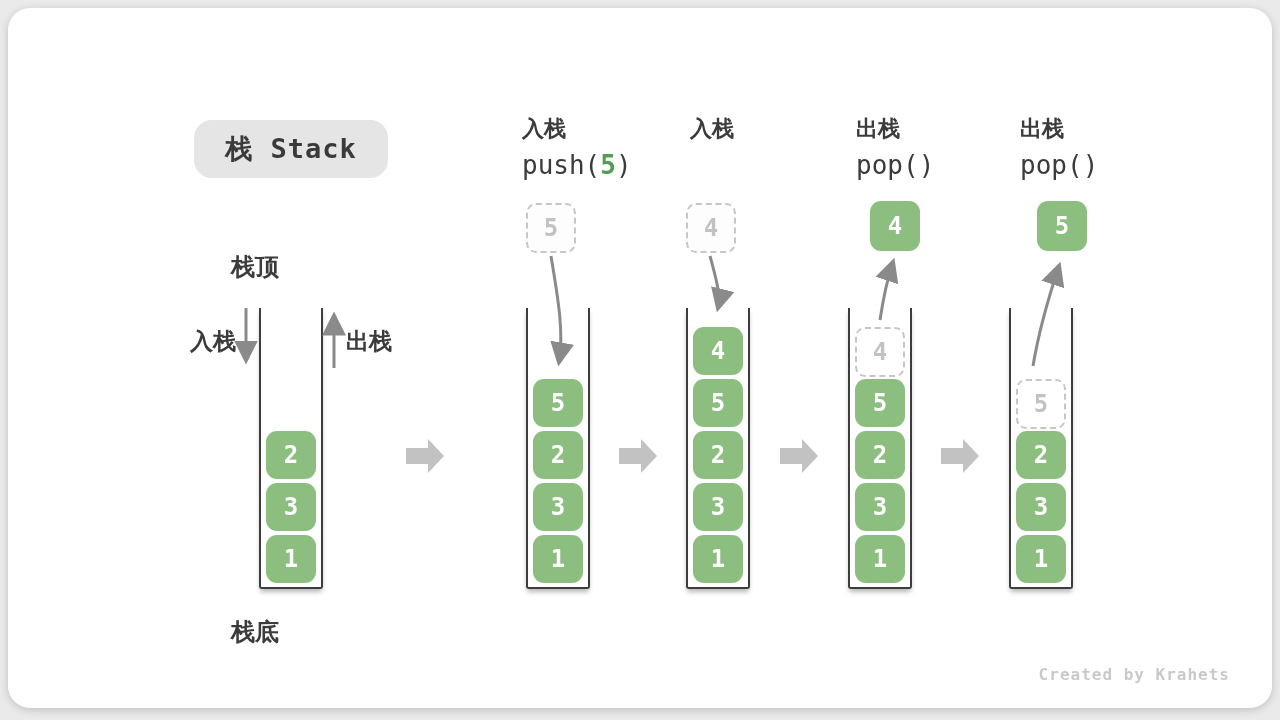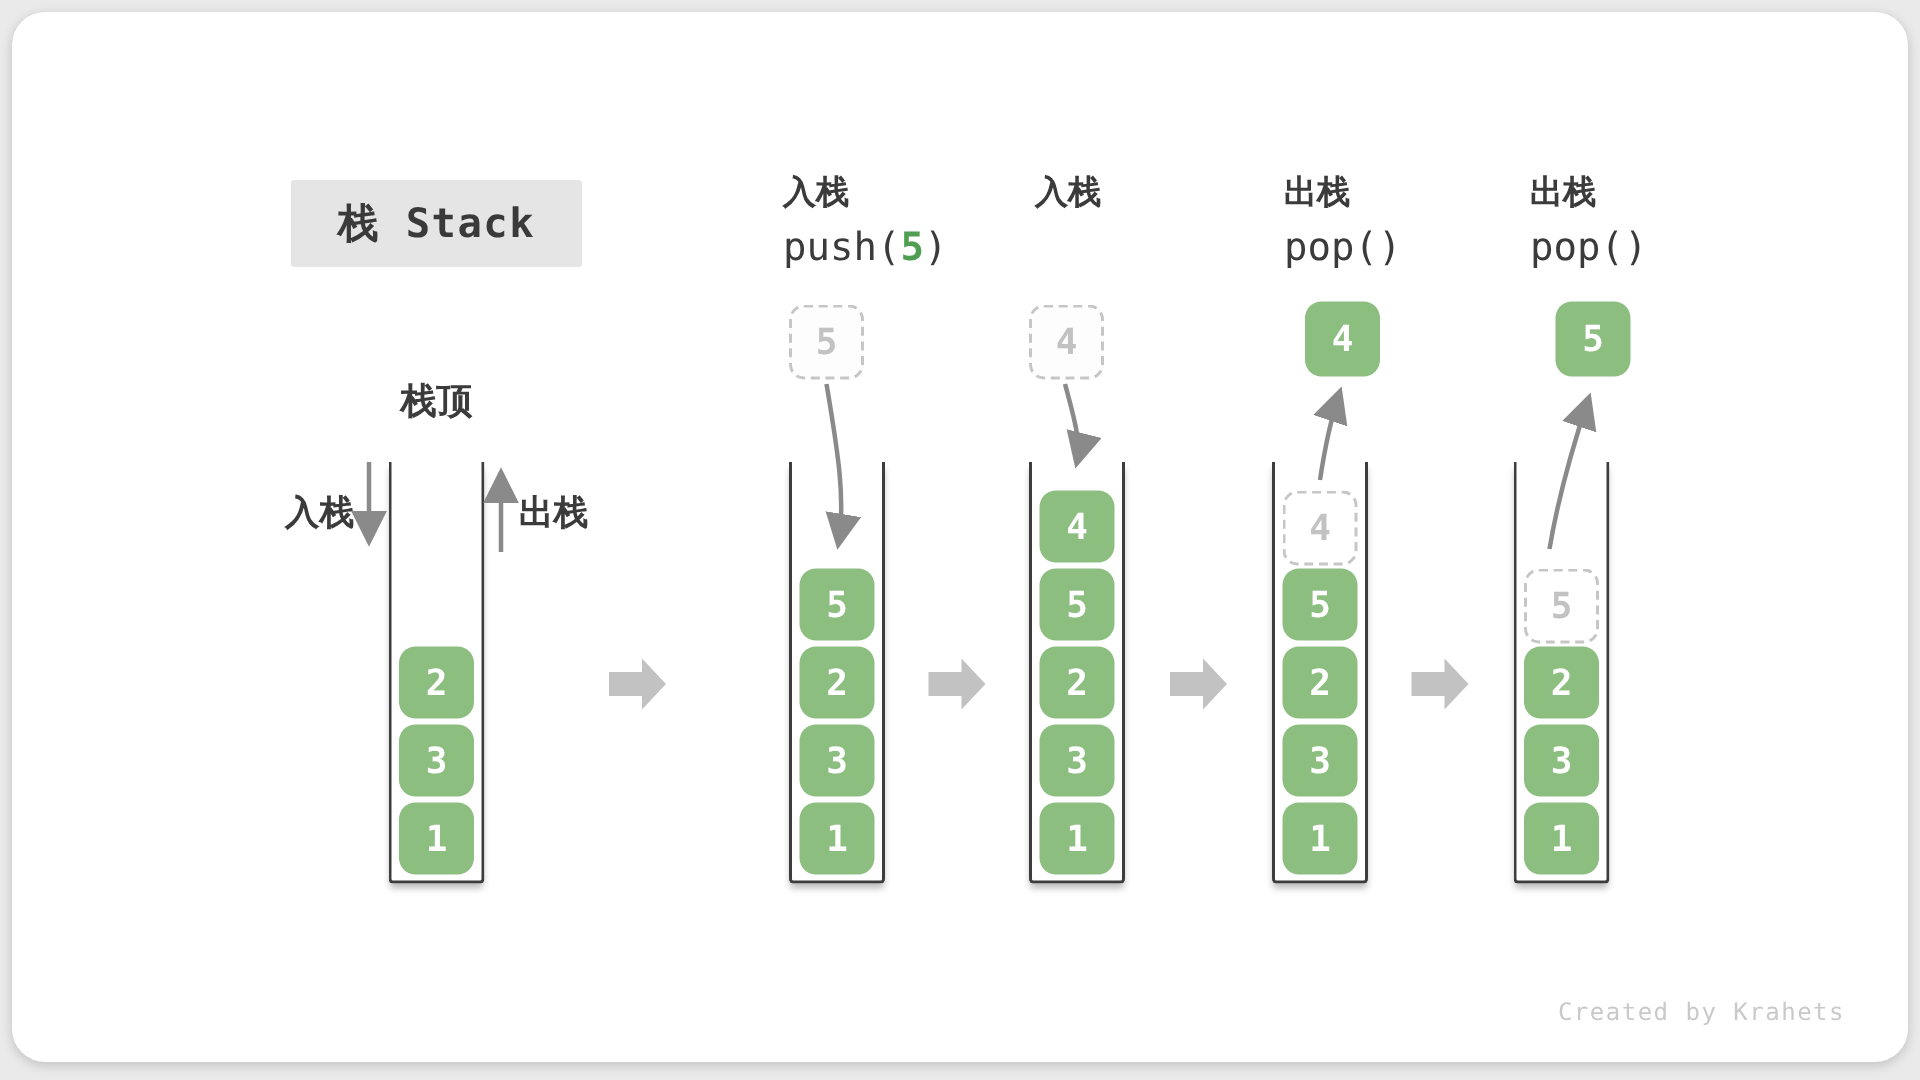--- a/index.html
+++ b/index.html
@@ -12,21 +12,21 @@
   .canvas{position:relative;width:1280px;height:720px;}
   .card{
     position:absolute;left:8px;top:8px;width:1264px;height:700px;
     background:#ffffff;border-radius:22px;
     box-shadow:0 2px 8px rgba(0,0,0,0.18);
   }
   .abs{position:absolute;}
   
   .title-box{
     left:186px;top:112px;width:194px;height:58px;
-    background:#e5e5e5;border-radius:2px;
+    background:#e5e5e5;border-radius:18px;
     display:flex;align-items:center;justify-content:center;
     font-family:"DejaVu Sans Mono","DejaVu Sans",monospace;
     font-size:27px;font-weight:bold;color:#3a3a3a;letter-spacing:1px;
   }
   
   .op-header{top:102px;width:170px;color:#3b3b3b;text-align:left;}
   .op-cn{font-size:22px;font-weight:bold;line-height:37px;}
   .op-code{
     font-family:"DejaVu Sans Mono",monospace;
     font-size:26px;line-height:37px;color:#3b3b3b;
@@ -64,28 +64,28 @@
   .float-g{top:195px;}
   .gx-c2{left:518px;} .gx-c3{left:678px;}
   .ghost-in{background:#ffffff;}
   
   .popbox{top:193px;width:50px;height:50px;}
   .px-c4{left:862px;} .px-c5{left:1029px;}
   
   .side-label{font-size:23px;font-weight:bold;color:#3b3b3b;}
   .lbl-push{left:182px;top:318px;}
   .lbl-pop-side{left:338px;top:318px;}
-  .cap{width:120px;text-align:center;font-size:24px;font-weight:bold;color:#3b3b3b;}
+  .cap{width:120px;font-size:24px;font-weight:bold;color:#3b3b3b;}
   .cap-top{left:223px;top:243px;}
   .cap-bottom{left:223px;top:608px;}
   
   .credit{
     right:42px;bottom:24px;
     font-family:"DejaVu Sans Mono",monospace;
-    font-size:16px;color:#c9c9c9;letter-spacing:1px;
+    font-size:16px;color:#c9c9c9;letter-spacing:1px;font-weight:bold;
   }
   svg.overlay{position:absolute;left:0;top:0;pointer-events:none;}
 </style>
 </head>
 <body>
 
 <div class="canvas">
   <div class="card">
 
     <div class="abs title-box">栈 Stack</div>
@@ -138,20 +138,21 @@
     <div class="abs blk x-c4 row2">2</div>
     <div class="abs blk x-c4 row1">3</div>
     <div class="abs blk x-c4 row0">1</div>
 
     <div class="abs ghost ghost-in x-c5 row3">5</div>
     <div class="abs blk x-c5 row2">2</div>
     <div class="abs blk x-c5 row1">3</div>
     <div class="abs blk x-c5 row0">1</div>
 
     <div class="abs cap cap-top">栈顶</div>
+    <div class="abs cap cap-bottom">栈底</div>
     <div class="abs side-label lbl-push">入栈</div>
     <div class="abs side-label lbl-pop-side">出栈</div>
 
     <svg class="overlay" width="1280" height="720" viewBox="0 0 1280 720">
       <defs>
         <marker id="ah" markerWidth="9" markerHeight="9" refX="6.5" refY="4" orient="auto">
           <path d="M0,0 L8,4 L0,8 Z" fill="#8a8a8a"></path>
         </marker>
       </defs>
 

